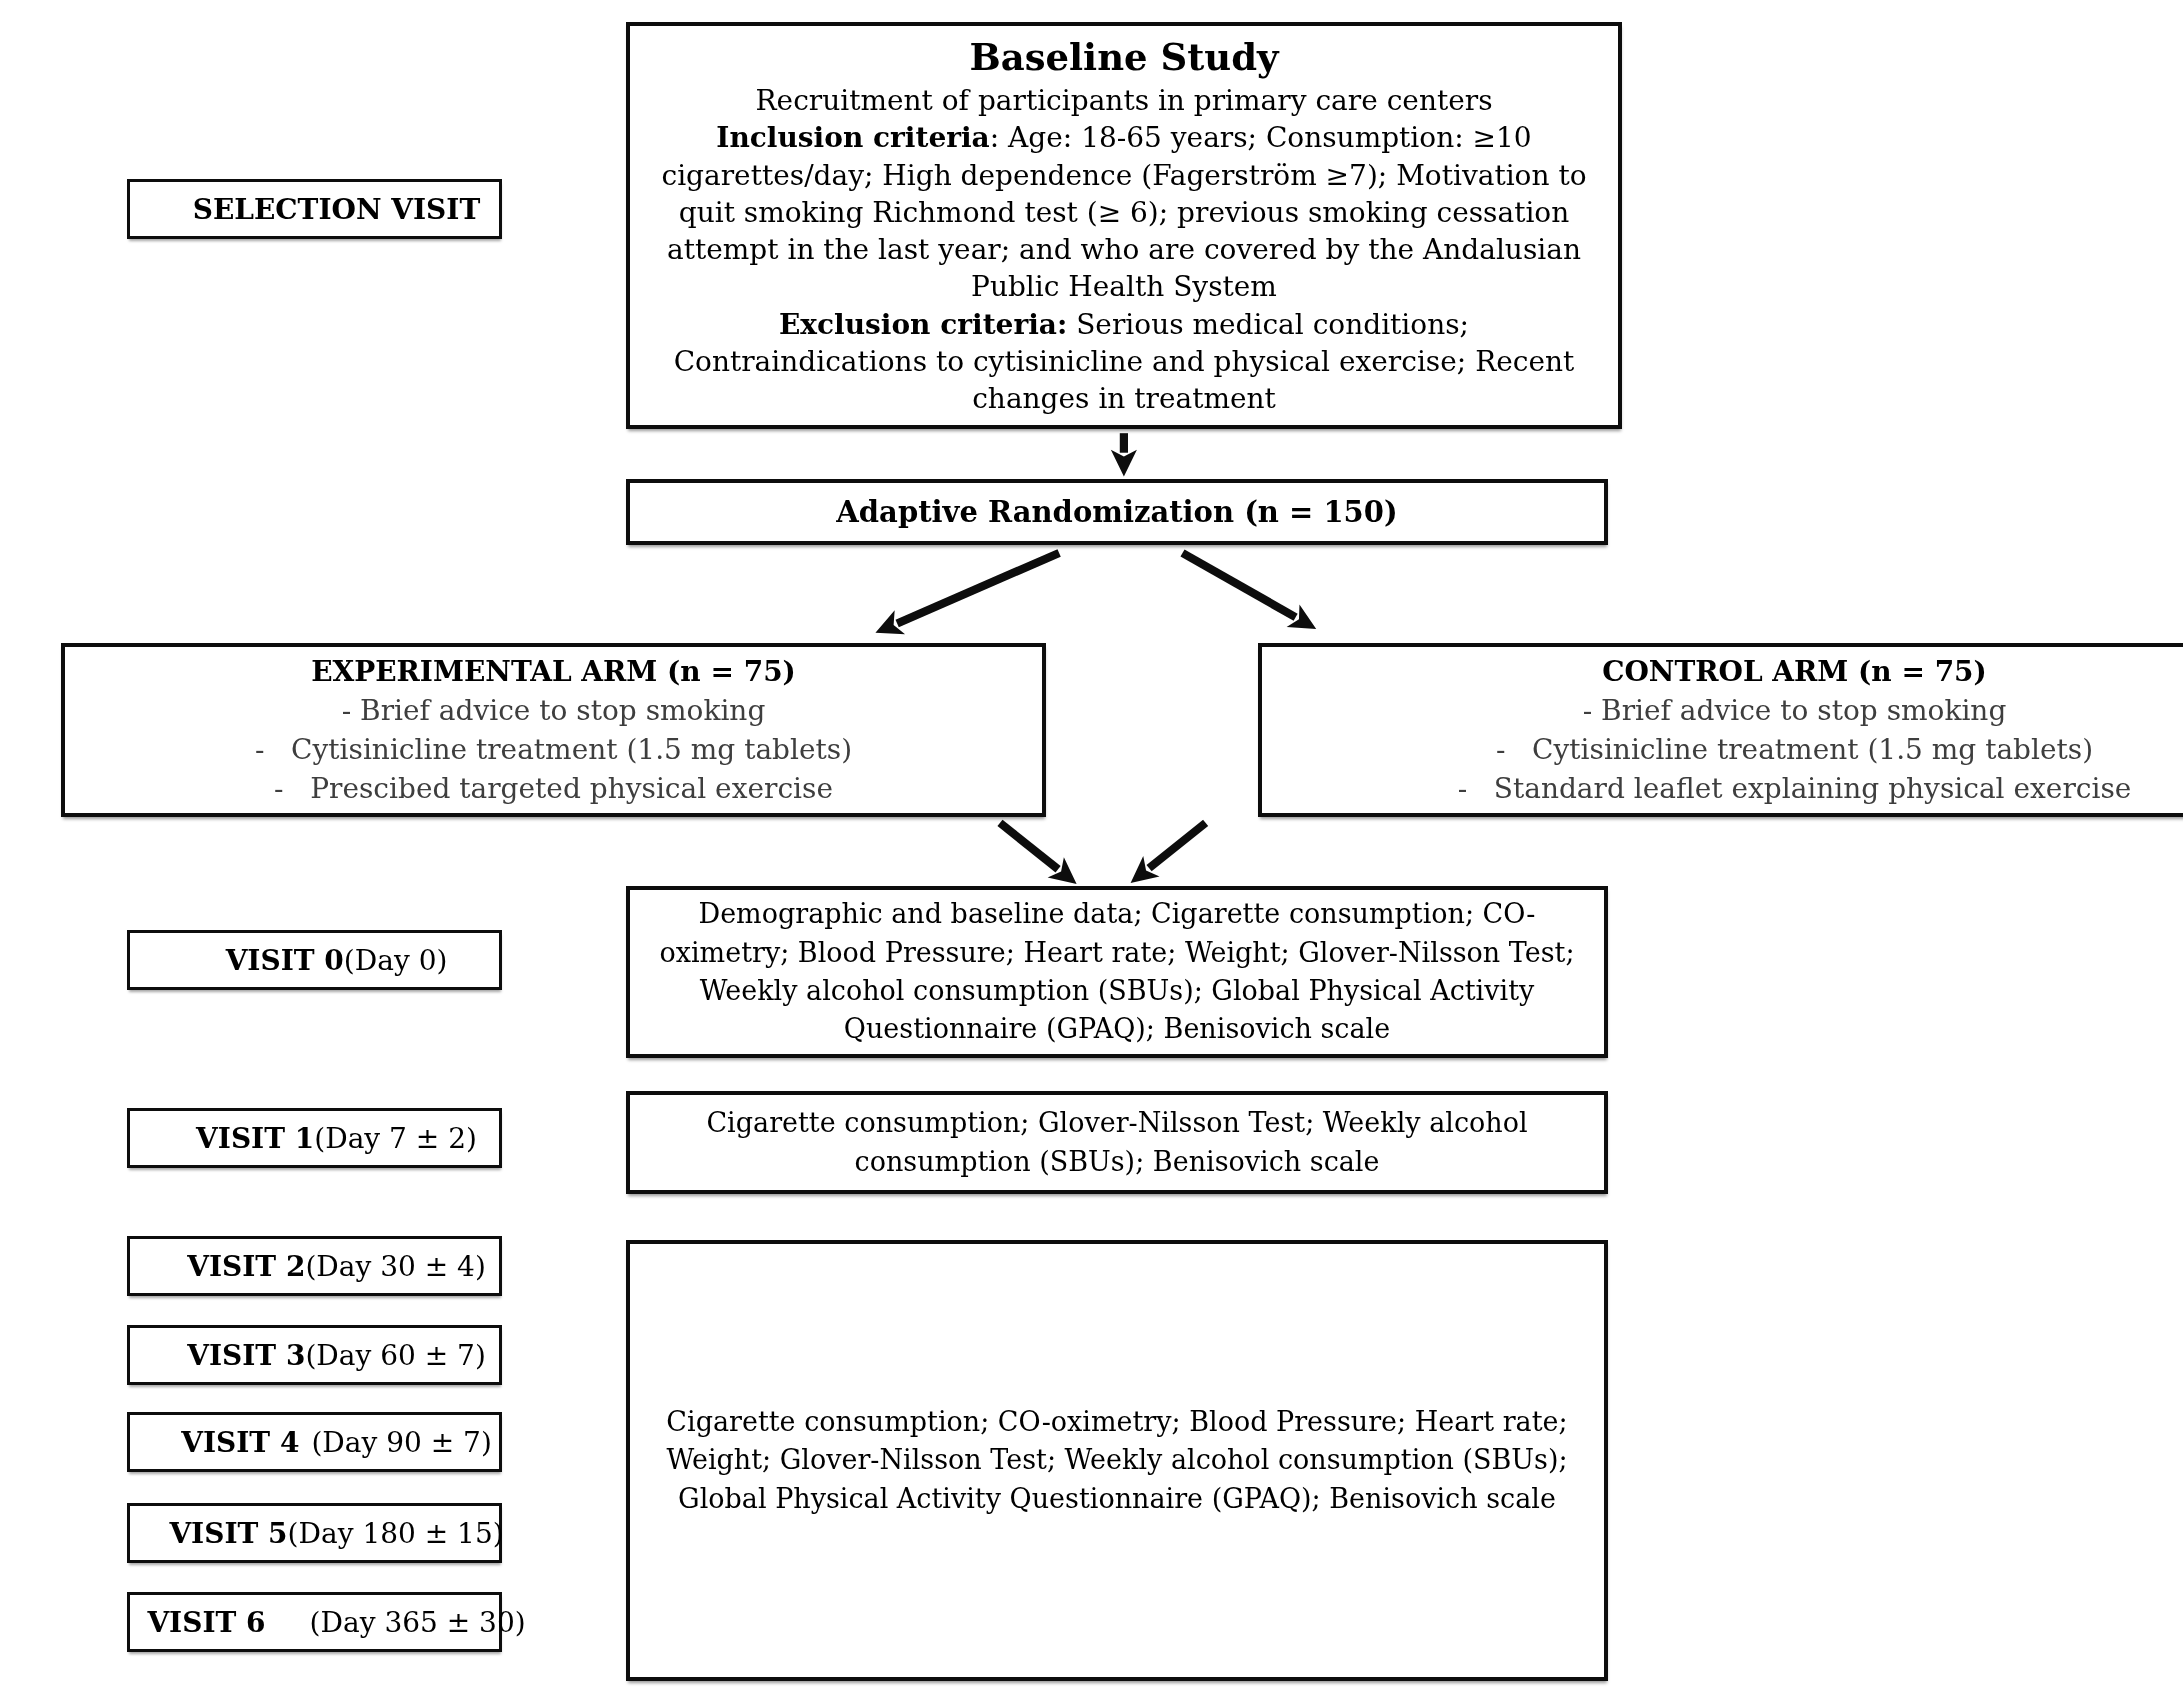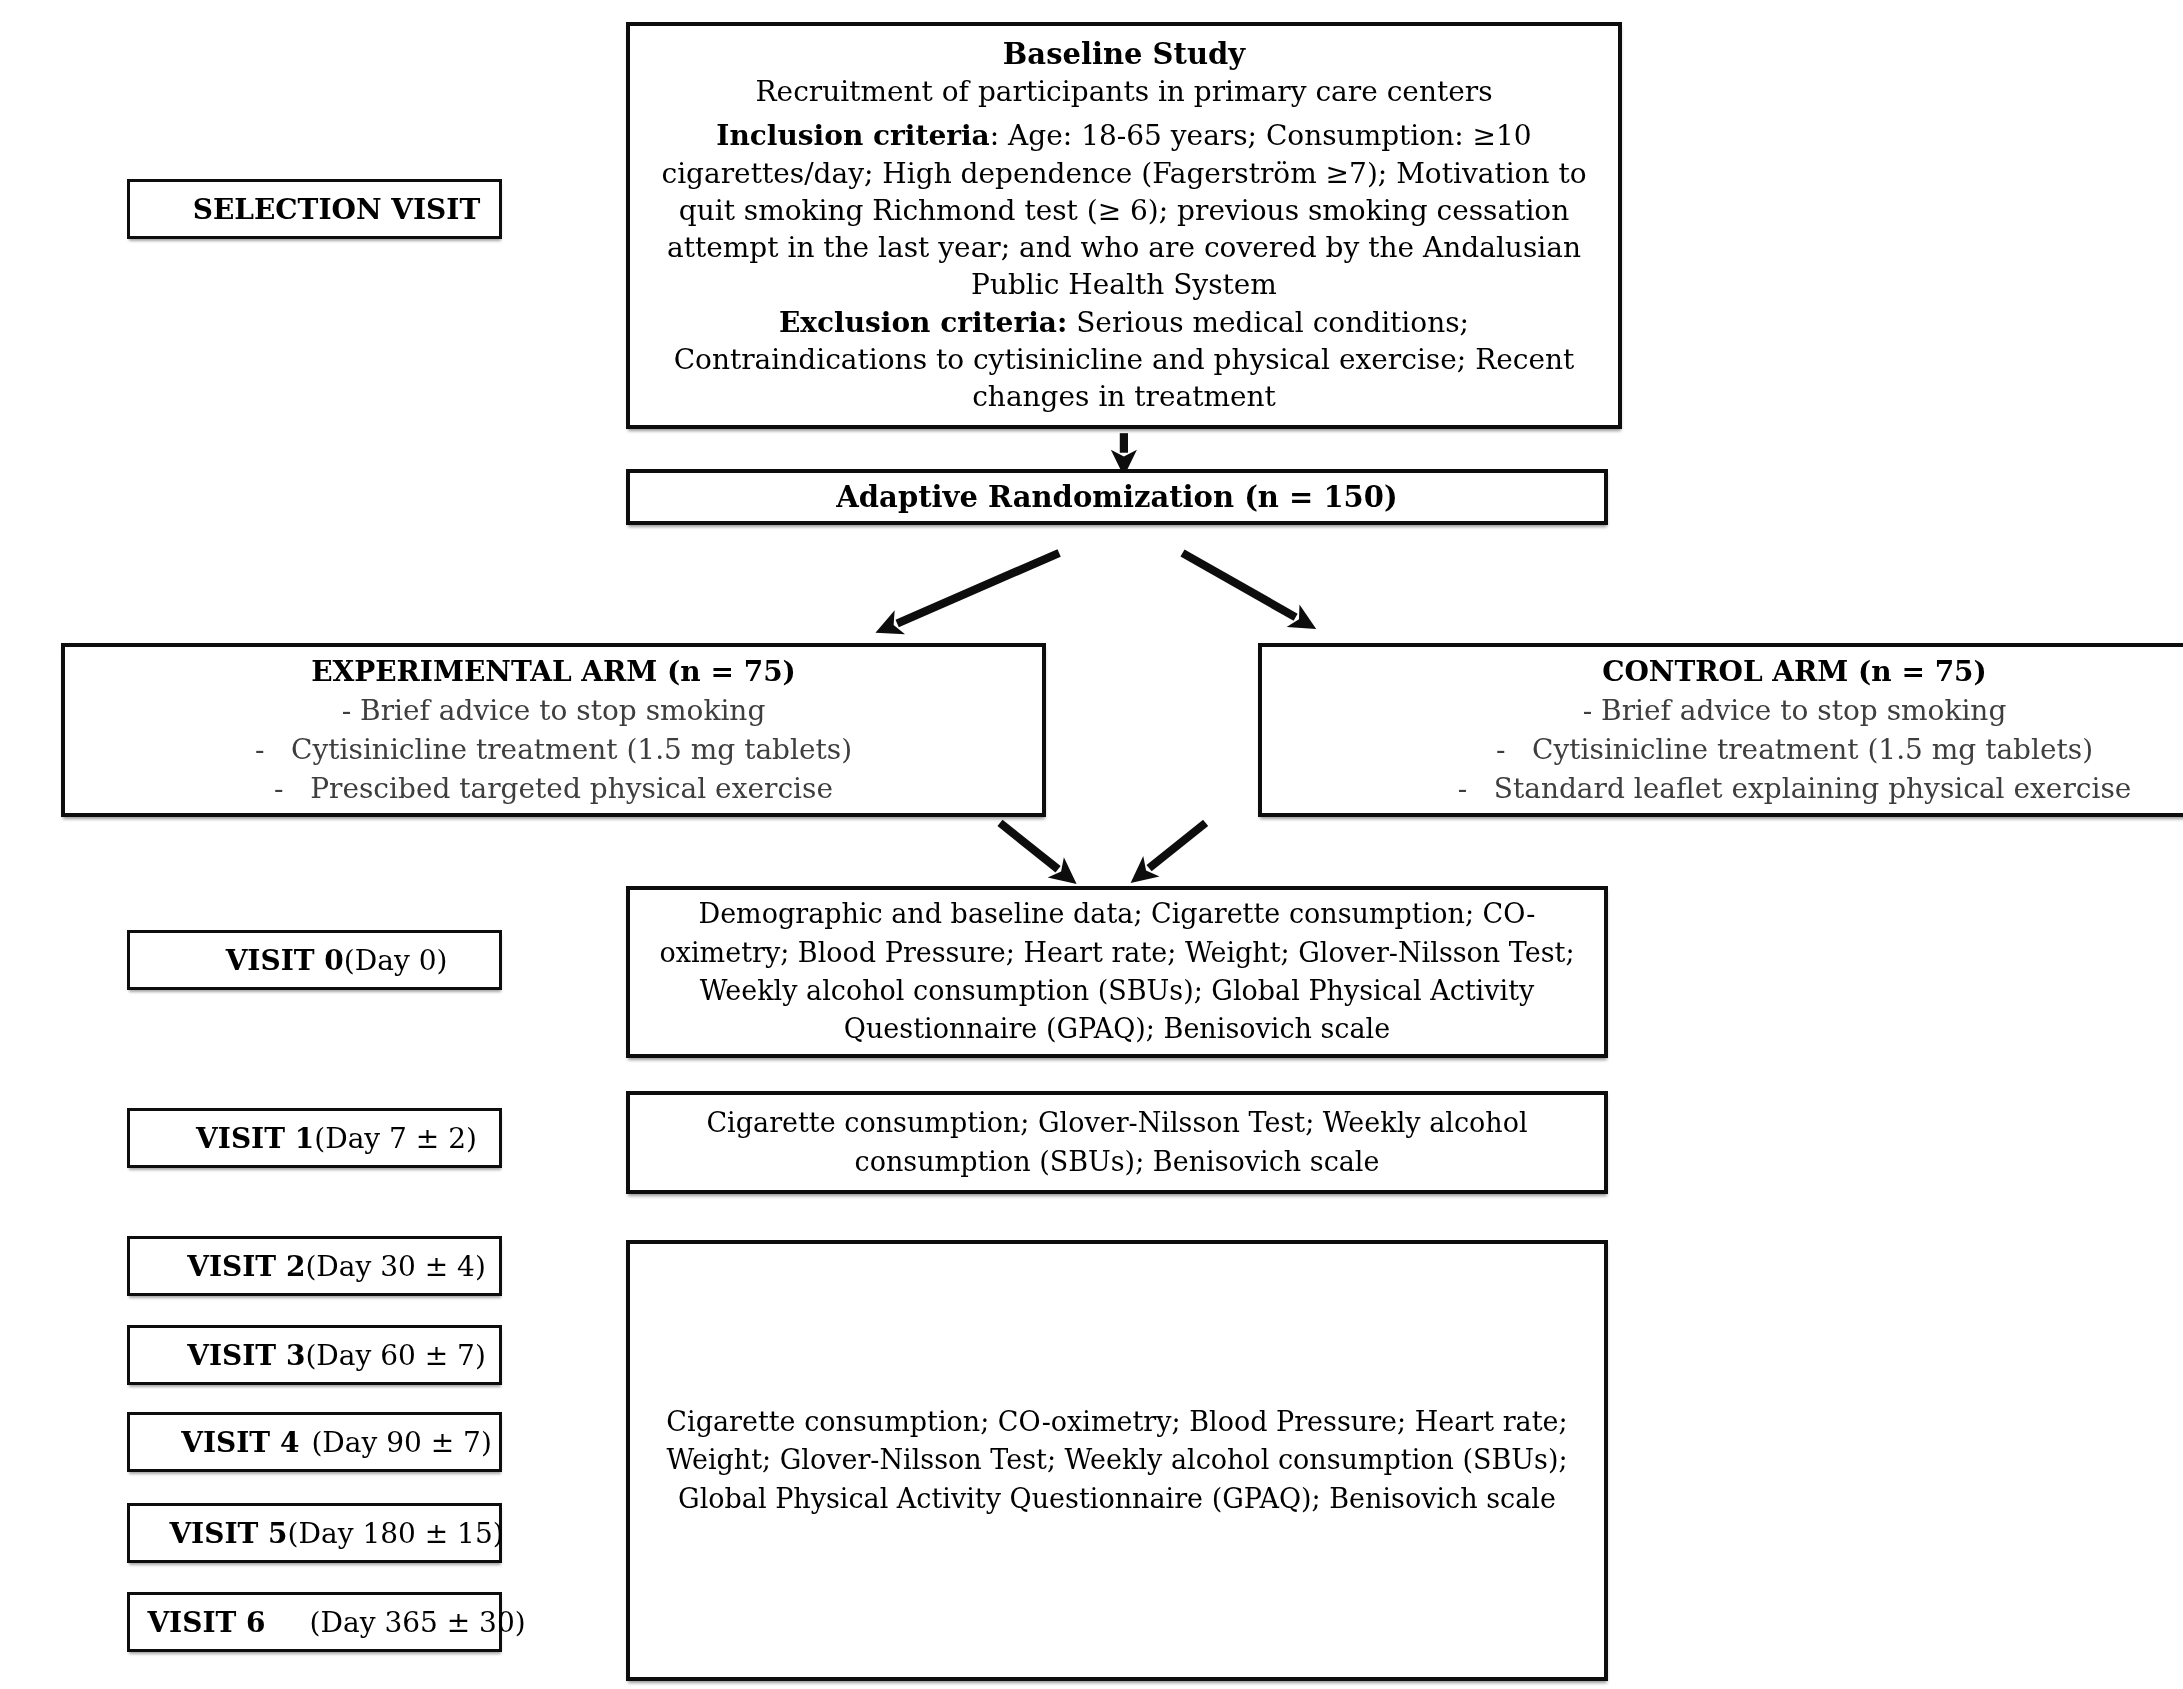--- a/index.html
+++ b/index.html
@@ -43,36 +43,36 @@
     align-items: center;
     justify-content: center;
     text-align: center;
     font-size: 28px;
     white-space: nowrap;
     padding-left: 44px;
   }
   .vlabel .b { font-weight: bold; }
   .baseline-box { left: 626px; top: 21.6px;  width: 996px; height: 407px; padding: 9.3px 22.6px; }
   .selection-label { top: 179px; }
-  .randomization-box { left: 626px; top: 469px; width: 982px; height: 56px; }
+  .randomization-box { left: 626px; top: 479px; width: 982px; height: 66px; }
   .arm-box { top: 643px; height: 174px; padding: 3.1px 12.3px; margin-left: 36px; }
   .experimental-box { left: 25px;  width: 985px; }
   .control-box { left: 1222px; width: 1073px; }
   .visit0-box { left: 626px; top: 886px; width: 982px; height: 172px; padding: 5.1px 12.3px; }
   .visit0-label { top: 930px; }
   .visit1-box { left: 626px; top: 1091px; width: 982px; height: 103px; padding: 4.1px 12.3px; }
   .visit1-label { top: 1108px; }
   .bigbox { left: 626px; top: 1240px; width: 982px; height: 441px; padding: 5.1px 12.3px; }
   .v2-label { top: 1236px; }
   .v3-label { top: 1325px; }
   .v4-label { top: 1412px; gap: 12px; }
   .v5-label { top: 1503px; }
   .v6-label { top: 1592px; gap: 44px; }
 
-  .title-line { font-weight: bold; font-size: 29px; line-height: 1.33; }
+  .title-line { font-weight: bold; font-size: 37px; line-height: 1.33; }
   .body-line  { font-size: 28px; line-height: 1.33; }
   .spacer     { height: 51px; }
   .crit b     { font-weight: bold; }
   .box-text   { font-size: 27px; line-height: 1.42; }
   .arm-title  { font-weight: bold; font-size: 28px; line-height: 1.4; }
   .arm-item   { font-size: 28px; line-height: 1.4; color: #3e3e3e; white-space: pre-wrap; }
   .rand-label { font-weight: bold; font-size: 29px; }
 </style>
 </head>
 <body>

